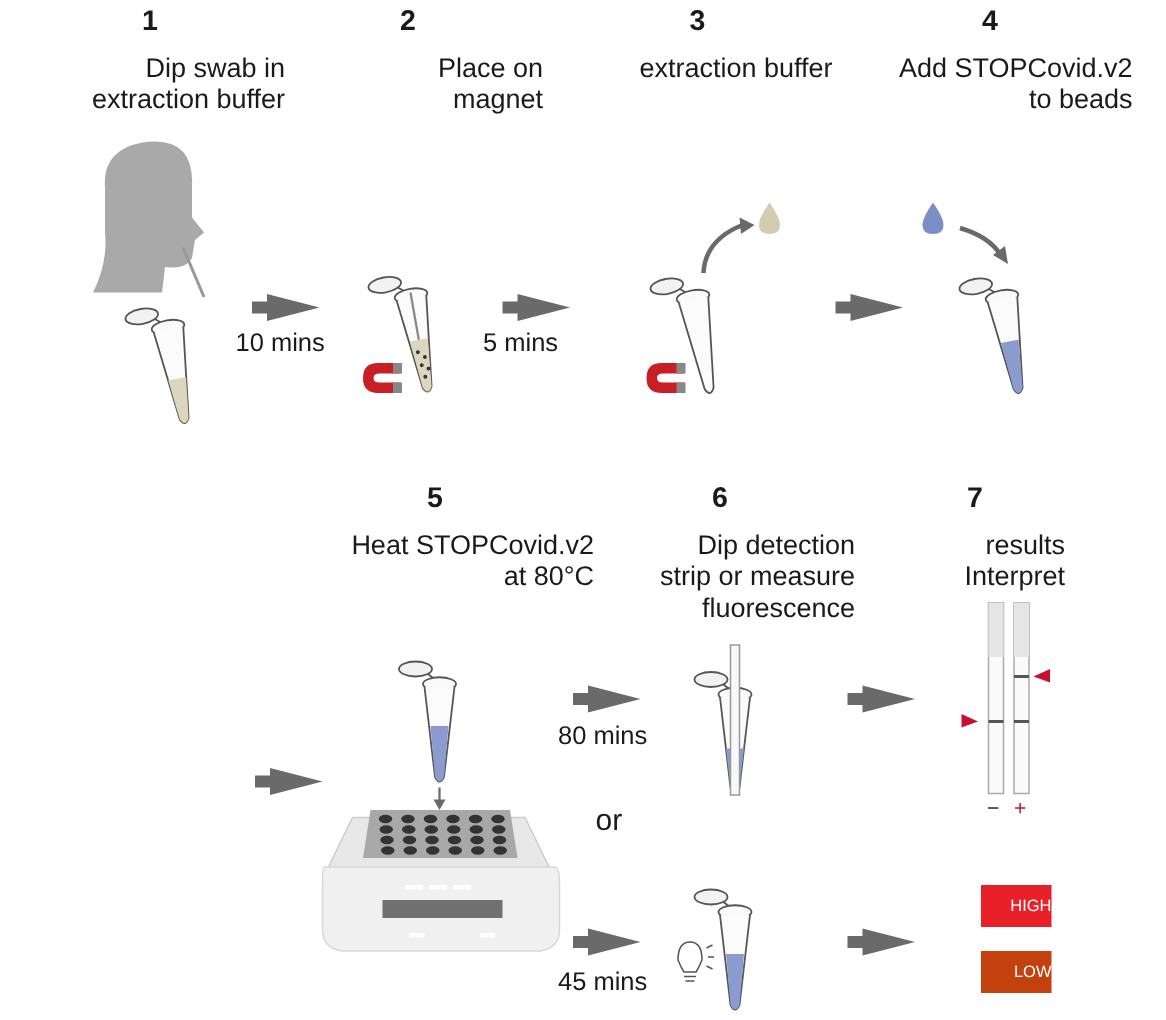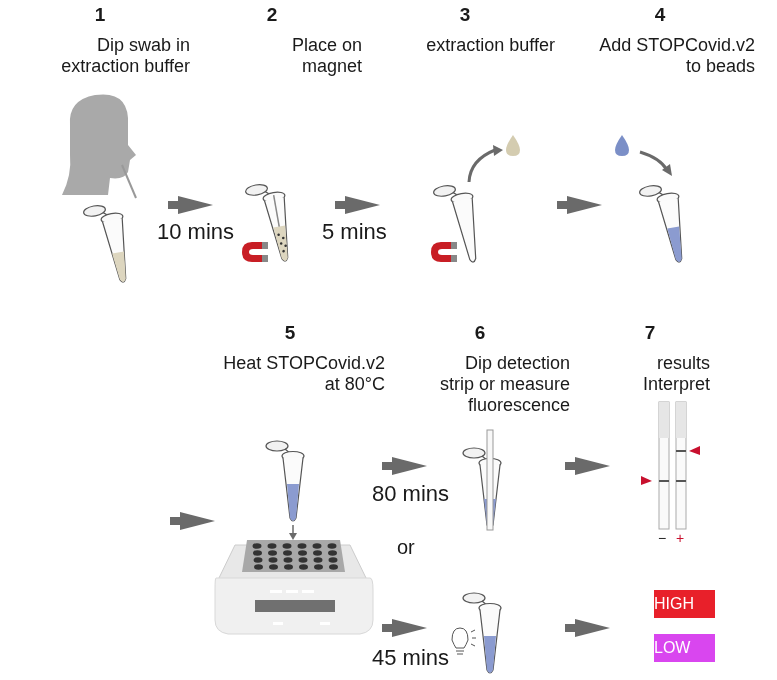--- a/index.html
+++ b/index.html
@@ -1,23 +1,23 @@
 <!DOCTYPE html>
 <html><head>
 <meta charset="utf-8">
 <style>
   html, body { margin:0; padding:0; background:#ffffff; }
   body { width:777px; height:680px; position:relative; overflow:hidden;
          font-family:"Liberation Sans", sans-serif; color:#1a1a1a; }
   .abs { position:absolute; }
   .step-num { position:absolute; font-weight:bold; font-size:19px; text-align:center; }
   .step-title { position:absolute; font-size:18px; line-height:21px; text-align:right; }
-  .time { position:absolute; font-size:22px; }
+  .time { position:absolute; font-size:17px; }
   .or { position:absolute; font-size:20px; }
-  .badge { position:absolute; color:#fff; font-size:16px; text-align:left; line-height:28px; width:61px; height:28px; }
+  .badge { position:absolute; color:#fff; font-size:11px; text-align:right; line-height:28px; width:47px; height:28px; }
   svg { position:absolute; overflow:visible; }
 </style>
 </head>
 <body>
 
 <svg width="0" height="0" style="position:absolute">
   <defs>
     <g id="tube">
 
       <ellipse cx="-16" cy="-10" rx="11" ry="5" fill="#f2f2f2" stroke="#555" stroke-width="1.2"></ellipse>
@@ -47,21 +47,21 @@
   <div>extraction buffer</div>
 </div>
 
 <div class="step-num" style="left:580px;top:4px;width:160px">4</div>
 <div class="step-title" style="left:565px;top:35px;width:190px">
   <div>Add STOPCovid.v2</div>
   <div>to beads</div>
 </div>
 
 <div class="step-num" style="left:210px;top:322px;width:160px">5</div>
-<div class="step-title" style="left:195px;top:353px;width:190px">
+<div class="step-title" style="left:206px;top:353px;width:190px">
   <div>Heat STOPCovid.v2</div>
   <div>at 80°C</div>
 </div>
 
 <div class="step-num" style="left:400px;top:322px;width:160px">6</div>
 <div class="step-title" style="left:390px;top:353px;width:180px">
   <div>Dip detection</div>
   <div>strip or measure</div>
   <div>fluorescence</div>
 </div>
@@ -235,13 +235,13 @@
 <div class="time" style="left:157px;top:219px">10 mins</div>
 <div class="time" style="left:322px;top:219px">5 mins</div>
 <div class="time" style="left:372px;top:481px">80 mins</div>
 <div class="time" style="left:372px;top:645px">45 mins</div>
 <div class="or" style="left:397px;top:536px">or</div>
 
 <div class="abs" style="left:658px;top:530px;font-size:14px;color:#222">−</div>
 <div class="abs" style="left:676px;top:530px;font-size:14px;color:#c8102e">+</div>
 
 <div class="badge" style="left:654px;top:590px;background:#e8202a">HIGH</div>
-<div class="badge" style="left:654px;top:634px;background:#d946ef">LOW</div>
+<div class="badge" style="left:654px;top:634px;background:#c2410c">LOW</div>
 
 </body></html>

